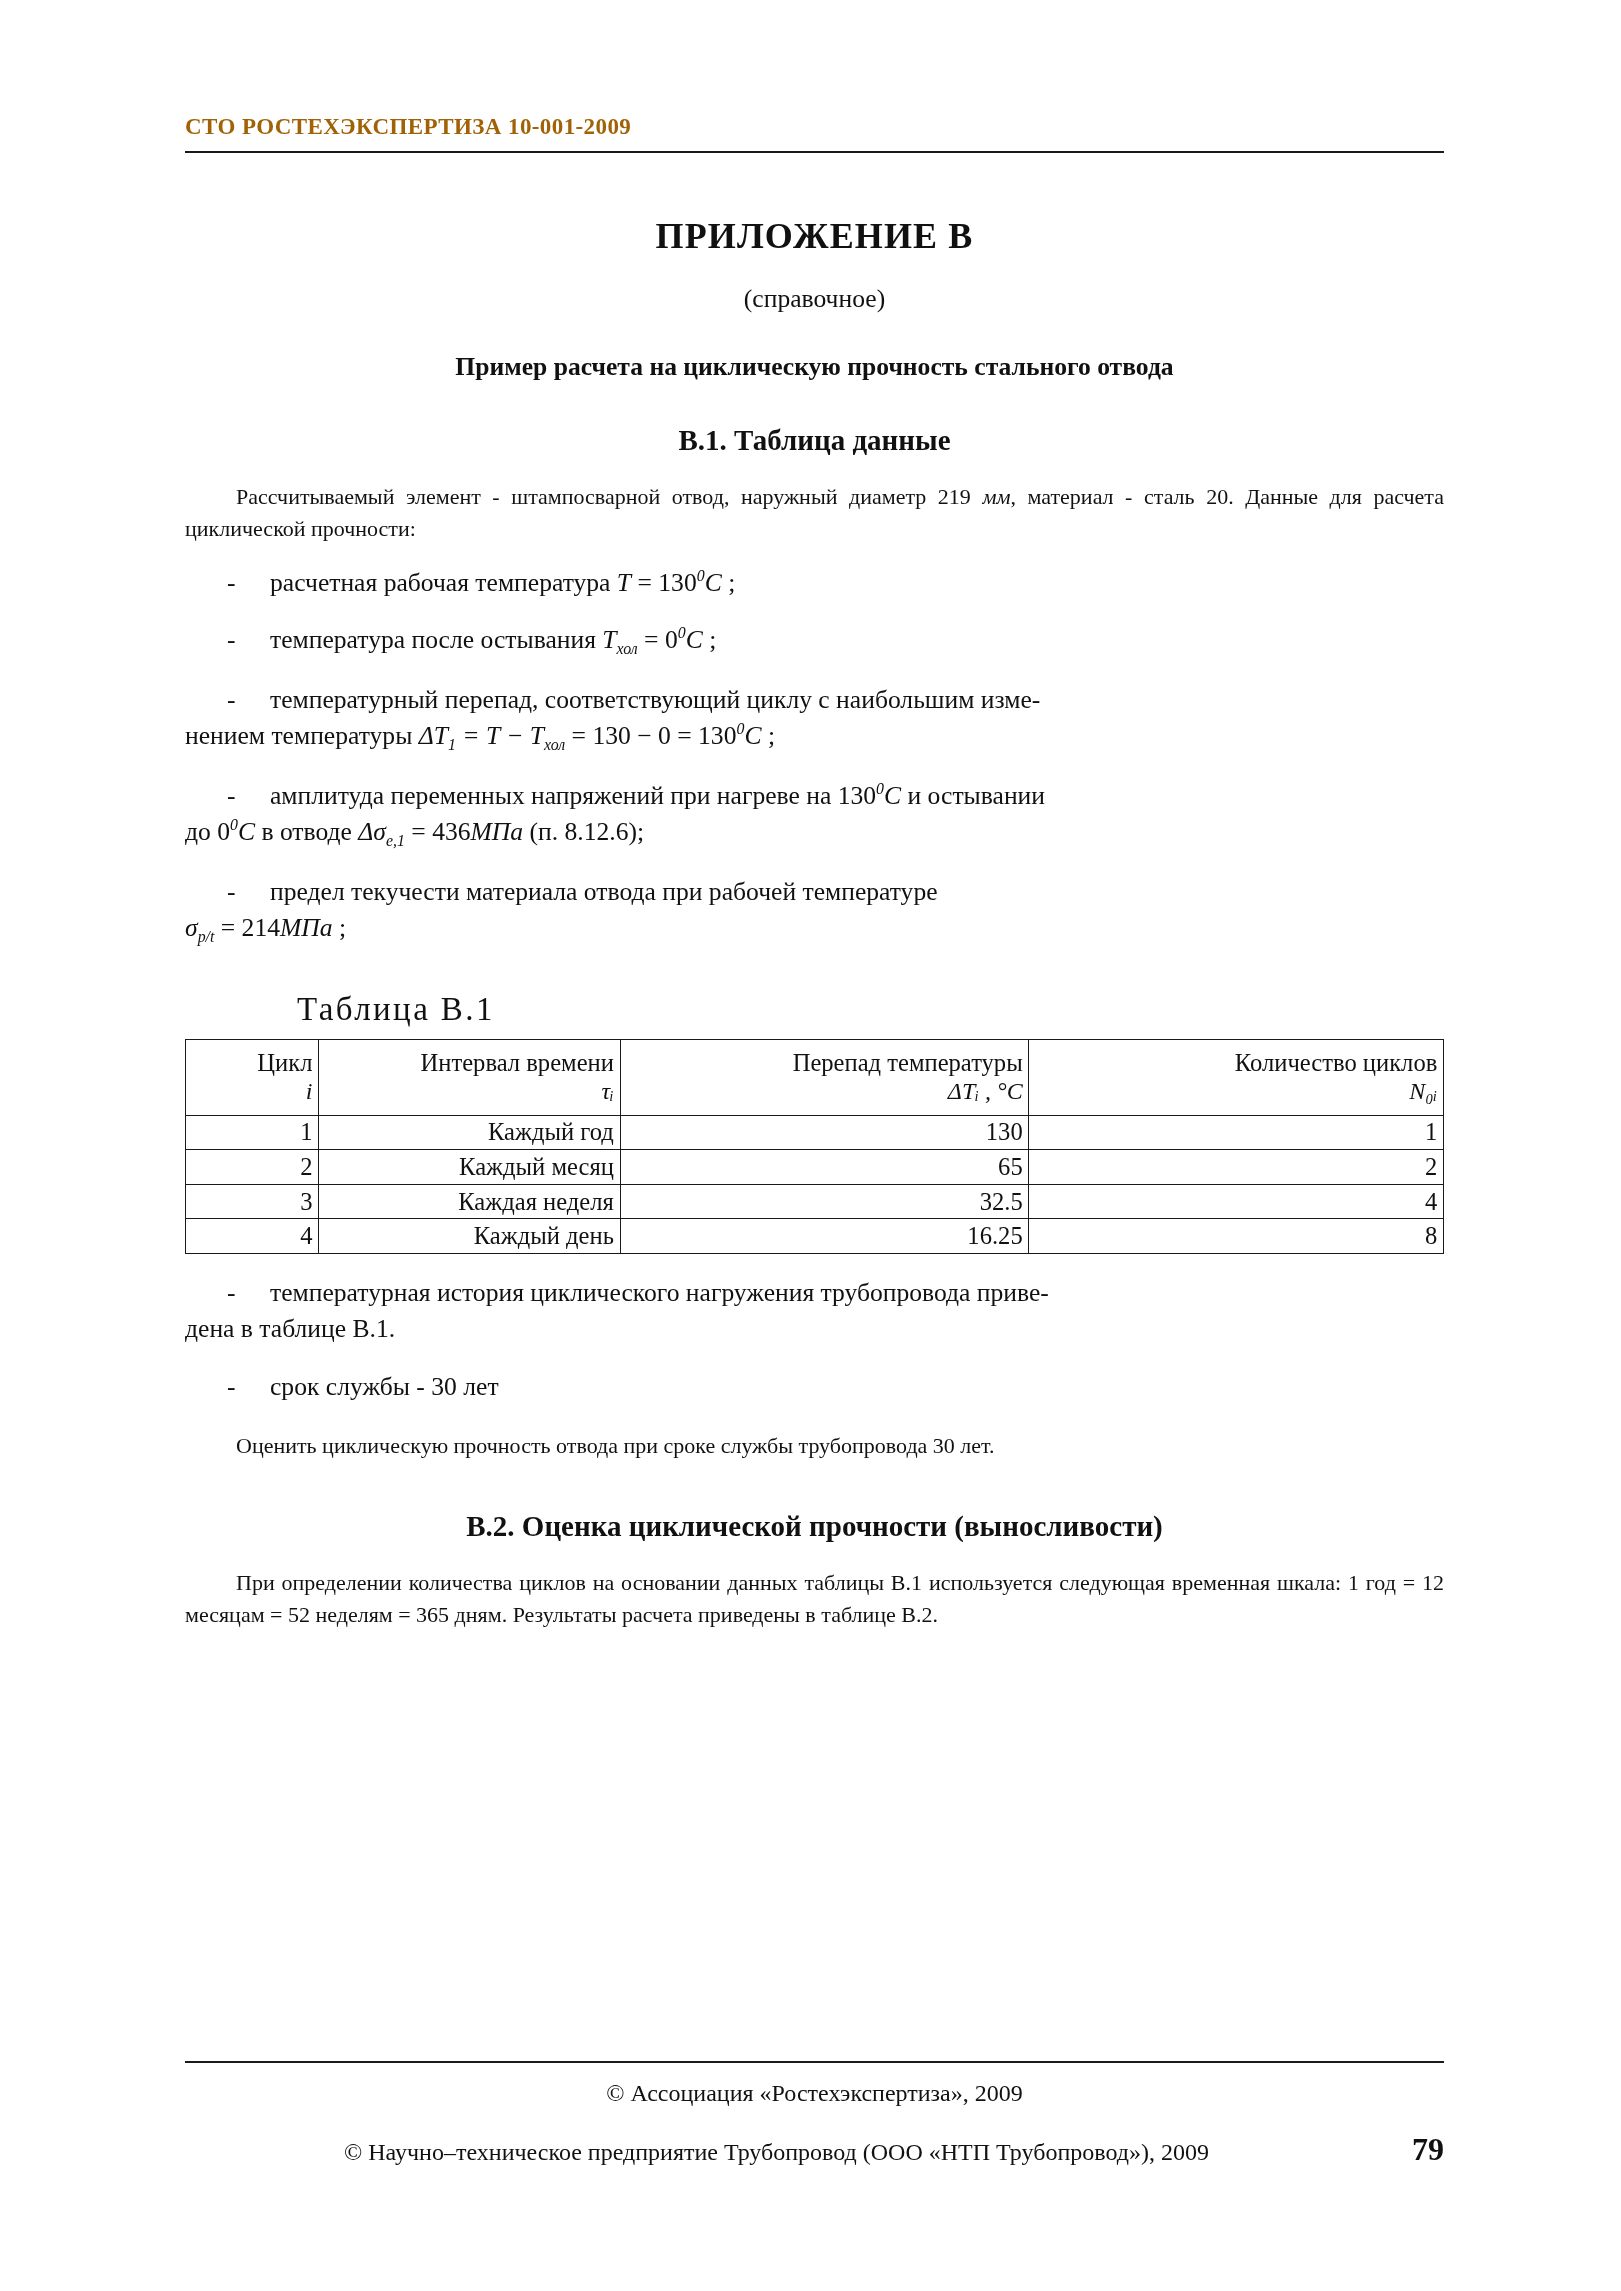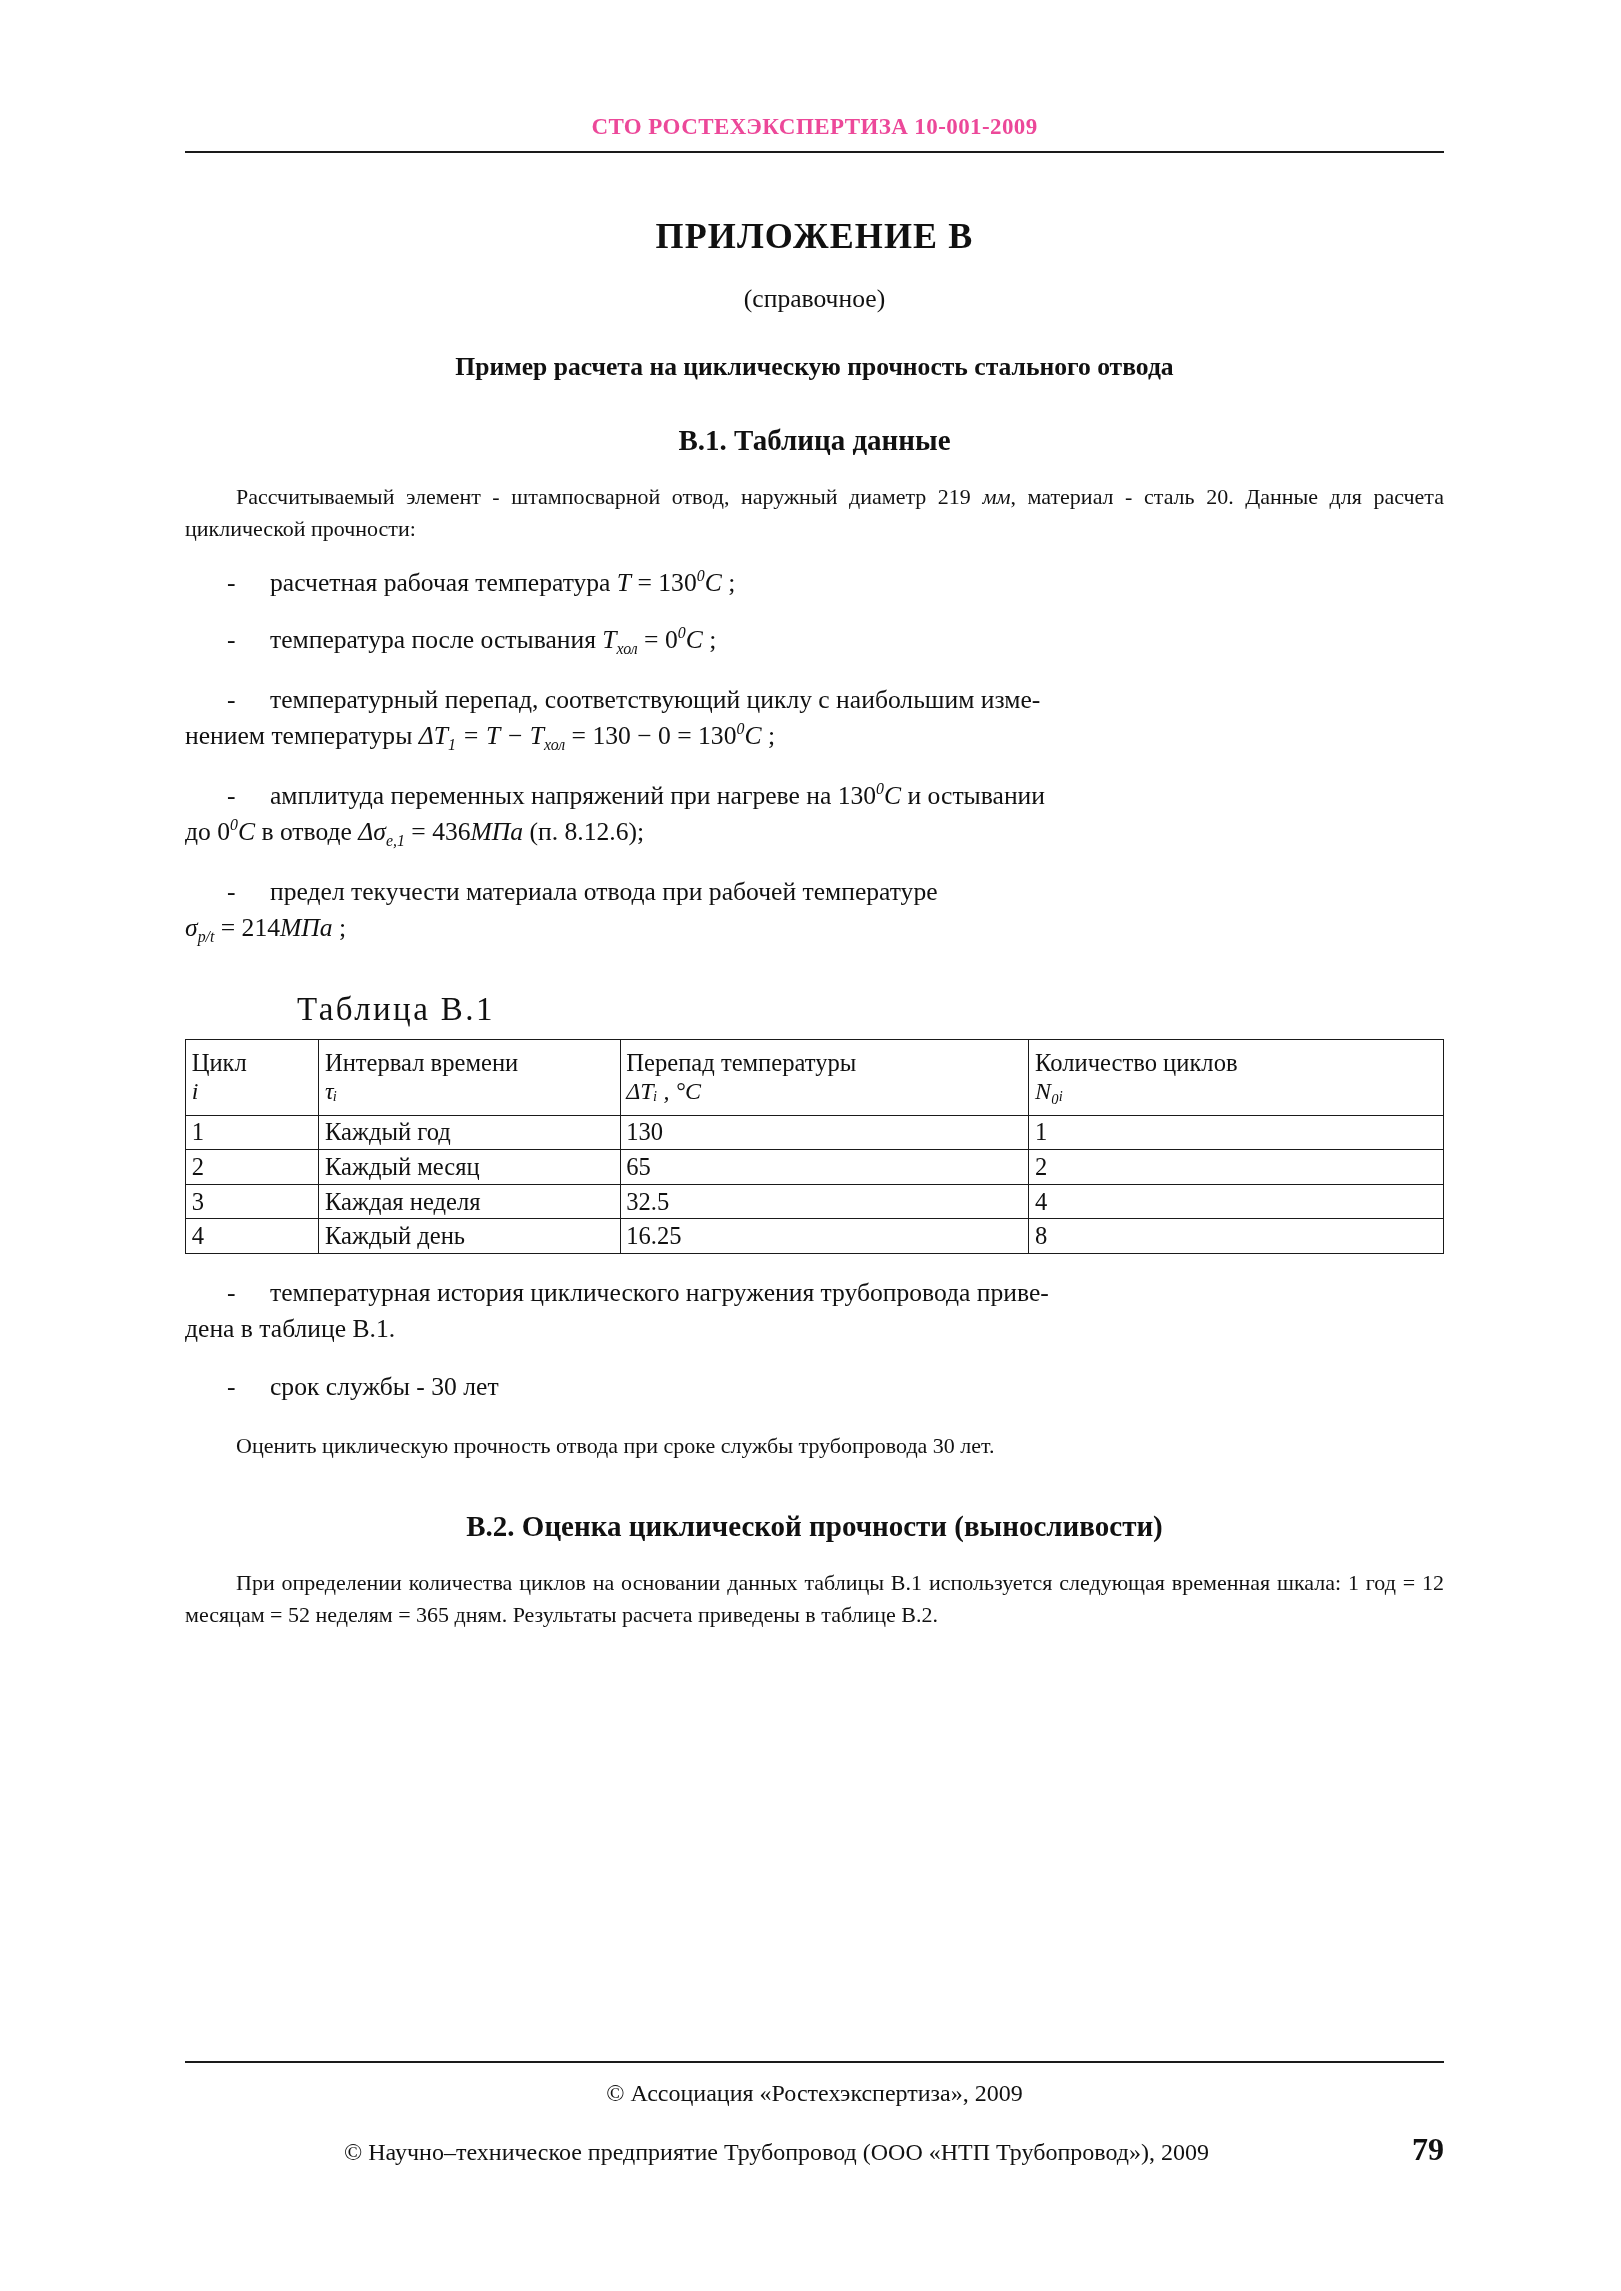--- a/index.html
+++ b/index.html
@@ -27,26 +27,25 @@
   }
   .content {
     position: absolute;
     left: 185px;
     top: 114px;
     width: 1259px;
   }
 
   
   .doc-header {
-    text-align: center;
     font-family: "Liberation Serif", serif;
     font-weight: bold;
     font-size: 23px;
     letter-spacing: 0.4px;
-    color: #ec4899;
+    color: #a16207;
   }
   .header-rule {
     margin-top: 11.4px;
     border-top: 2.8px solid #1a1a1a;
   }
 
   
   .app-title {
     margin-top: 62px;
     text-align: center;
@@ -136,21 +135,21 @@
     letter-spacing: 2.4px;
   }
   table.tbl {
     margin-top: 11.4px;
     width: 1259px;
     border-collapse: collapse;
     font-size: 24.6px;
   }
   table.tbl td, table.tbl th {
     border: 1.9px solid #1a1a1a;
-    text-align: left;
+    text-align: right;
     padding: 2.8px 5.7px;
     font-weight: normal;
   }
   table.tbl thead td {
     padding: 7.6px 5.7px 9.5px 5.7px;
     line-height: 1.18;
   }
   .col1 { width: 125px; }
   .col2 { width: 301px; }
   .col3 { width: 413px; }

